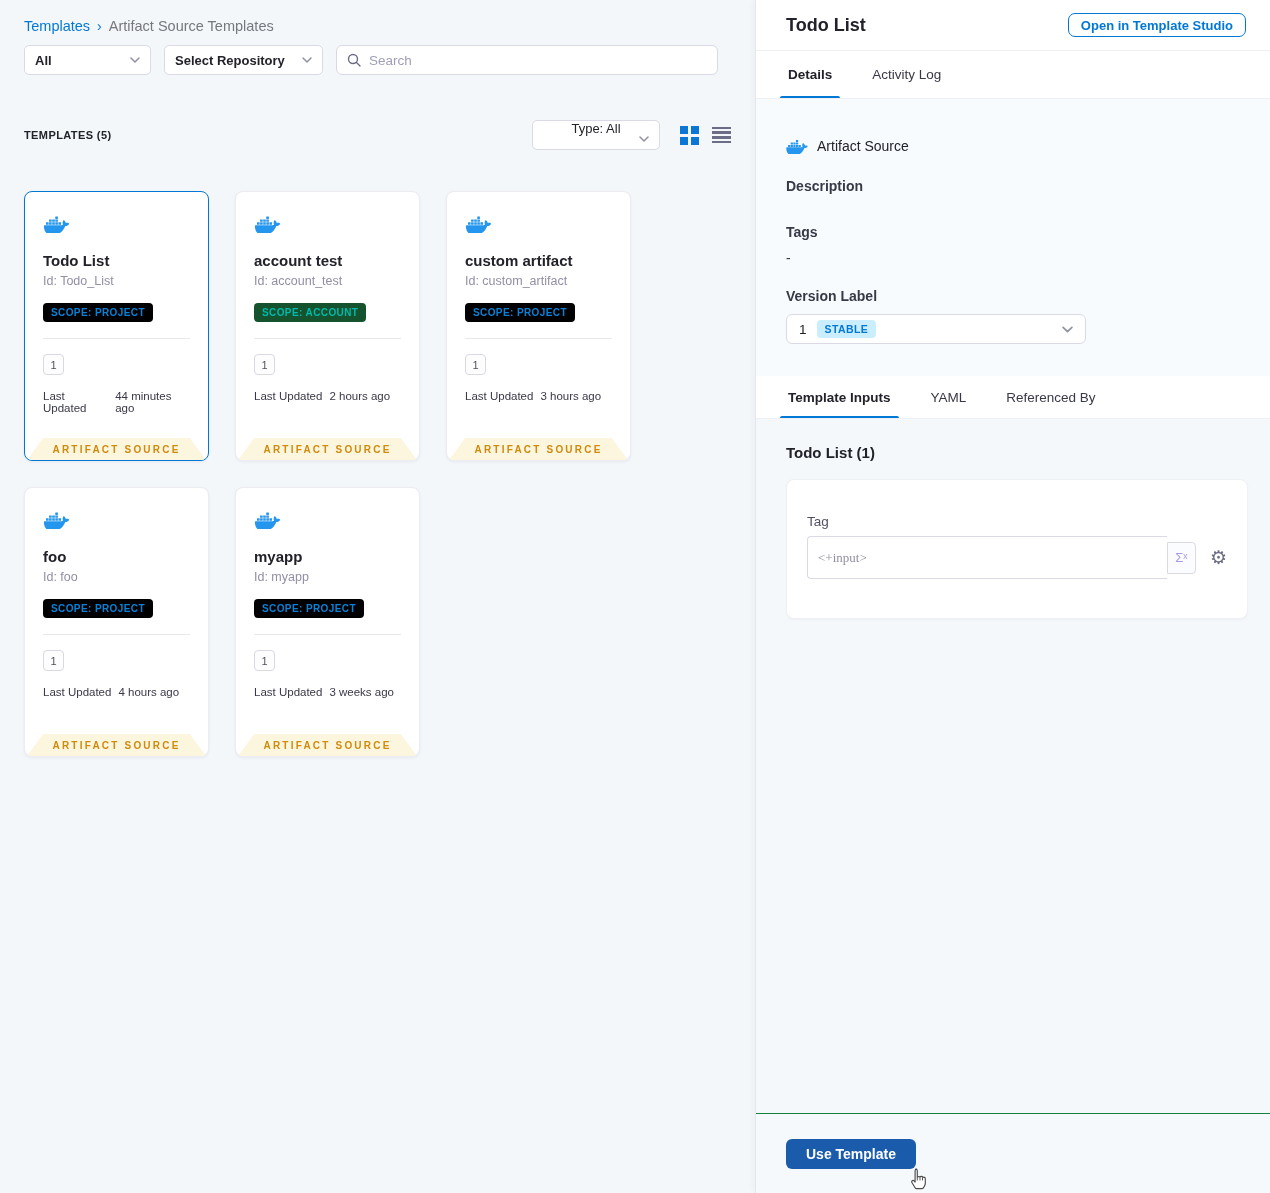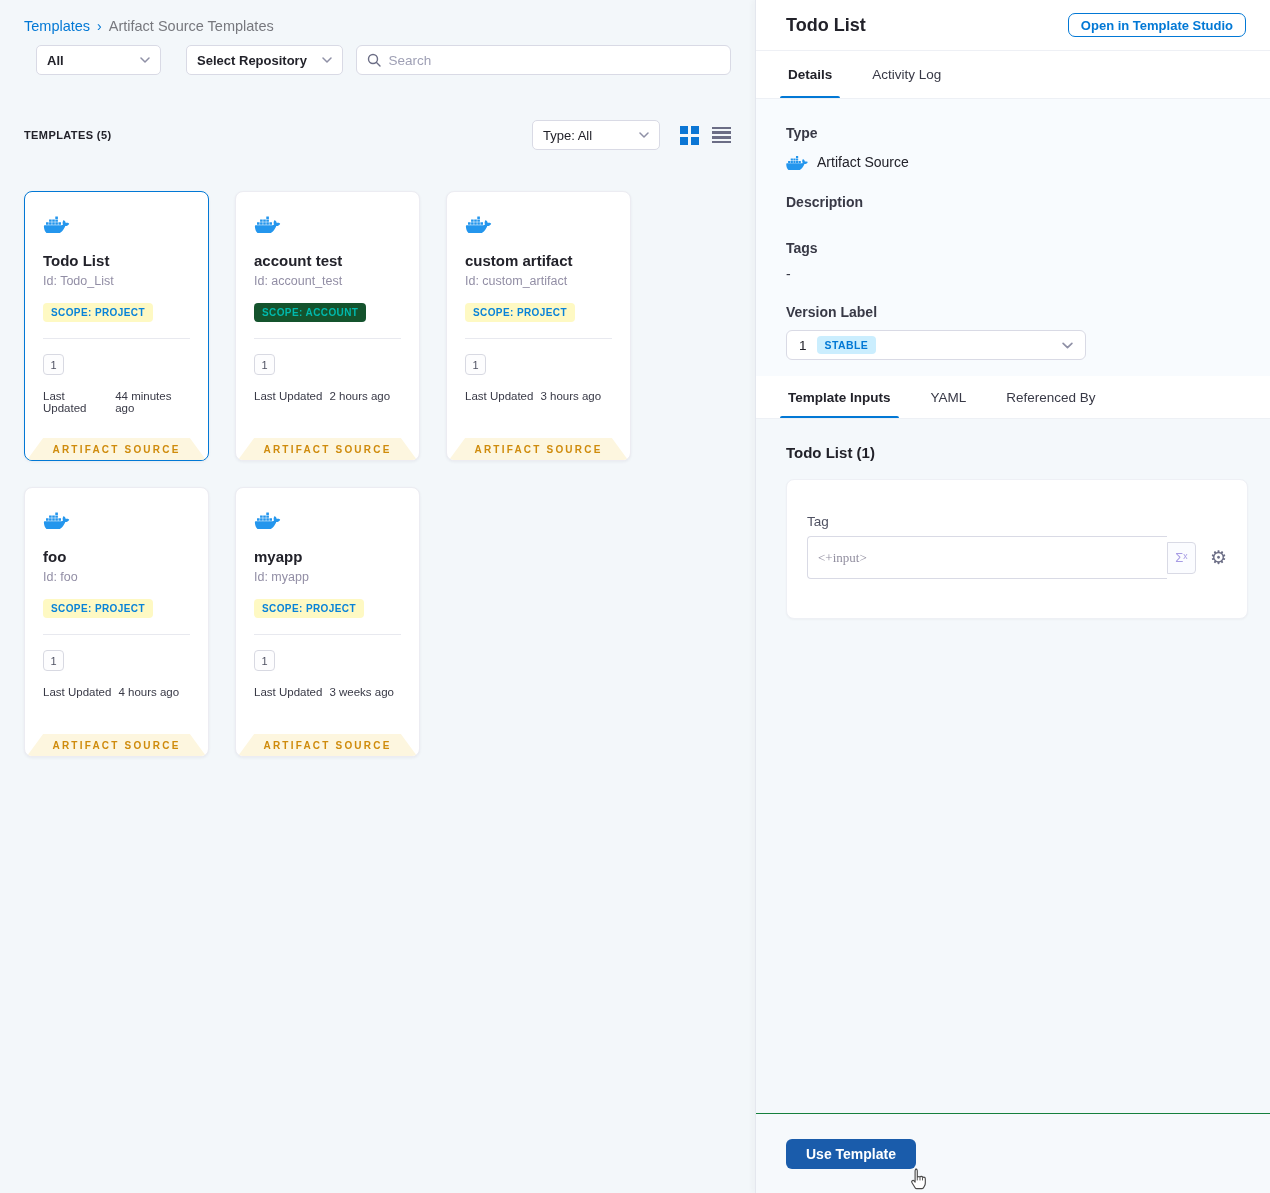--- a/index.html
+++ b/index.html
@@ -9,49 +9,49 @@
 
   
   .left-panel { width:755px; height:100%; background:#f3f7fa; padding:18px 24px 0 24px; }
   .breadcrumb { font-size:14.5px; display:flex; align-items:center; gap:7px; }
   .crumb-link { color:#0278d5; cursor:pointer; }
   .crumb-sep { color:#0278d5; font-size:14px; }
   .crumb-current { color:#77787e; }
 
   .filter-row { display:flex; margin-top:11px; gap:13px; }
   .select-box { height:30px; background:#fff; border:1px solid #d9dae5; border-radius:5px;
-    display:flex; align-items:center; padding:0 10px; font-size:13px; font-weight:700; color:#22222a; cursor:pointer;margin-left:12px; }
+    display:flex; align-items:center; padding:0 10px; font-size:13px; font-weight:700; color:#22222a; cursor:pointer; }
   .select-box .chev { margin-left:auto; display:flex; }
   .sel-scope { width:127px; }
   .sel-repo { width:159px; }
   .search-wrap { width:382px; height:30px; background:#fff; border:1px solid #d9dae5; border-radius:6px;
     display:flex; align-items:center; padding:0 10px; gap:8px; }
   .search-wrap input { border:none; outline:none; flex:1; font-size:13.5px; font-family:"Liberation Sans",sans-serif; color:#383946; background:transparent; }
   .search-wrap input::placeholder { color:#9fa0b5; }
 
   .list-header { margin-top:45px; display:flex; align-items:center; }
   .templates-count { font-size:11px; font-weight:700; letter-spacing:.4px; color:#22222a; }
   .list-header-right { margin-left:auto; display:flex; align-items:center; gap:20px; }
-  .sel-type { width:128px; font-weight:400; }
+  .sel-type { width:128px; font-weight:400;flex-direction:column; }
   .view-icons { display:flex; align-items:center; gap:13px; }
   .grid-icon { width:19px; height:19px; display:grid; grid-template-columns:8px 8px; grid-template-rows:8px 8px; gap:3px; cursor:pointer; }
   .grid-icon span { background:#0b76d4; }
   .list-icon { width:19px; height:17px; display:flex; flex-direction:column; justify-content:space-between; cursor:pointer; }
   .list-icon span { height:2.5px; background:#6b6d85; }
 
   .cards-grid { margin-top:41px; display:grid; grid-template-columns:repeat(3,185px); column-gap:26px; row-gap:26px; }
   .card { position:relative; width:185px; height:270px; background:#fff; border:1px solid #ececf2; border-radius:8px;
     padding:21px 18px 0 18px; overflow:hidden; box-shadow:0 1px 3px rgba(40,41,61,.06); cursor:pointer; }
   .card.selected { border:1px solid #0278d5; }
   .docker-icon { width:27px; height:20px; }
   .card-title { margin-top:15px; font-size:15px; font-weight:700; color:#22222a; }
   .card-id { margin-top:5px; font-size:12.5px; color:#928ea5; }
   .scope-badge { display:inline-block; margin-top:15px; padding:4px 8px; border-radius:4px;
     font-size:10px; font-weight:700; letter-spacing:.4px; }
-  .scope-project { background:#fef9c3; color:#0882d8; }
+  .scope-project { background:#000000; color:#0882d8; }
   .scope-account { background:#14532d; color:#01b9ac; }
   .card-divider { margin-top:16px; border:none; border-top:1px solid #e8e9ef; }
   .version-box { margin-top:15px; width:21px; height:21px; border:1px solid #d8d9e2; border-radius:4px; background:#fdfdfe;
     display:flex; align-items:center; justify-content:center; font-size:11px; color:#4f5162; }
   .updated-row { margin-top:15px; font-size:11.5px; color:#383946; display:flex; gap:7px; }
   .ribbon { position:absolute; bottom:0; left:2px; right:2px; height:22px; background:#fdf6df;
     clip-path:polygon(9% 0, 91% 0, 100% 100%, 0 100%);
     display:flex; align-items:center; justify-content:center;
     font-size:10px; font-weight:700; letter-spacing:2.2px; color:#cf8b0c; }
 
@@ -269,21 +269,20 @@
       <span class="rp-title">Todo List</span>
       <button class="open-studio-btn">Open in Template Studio</button>
     </div>
 
     <div class="tabs-row tabs-row1">
       <div class="tab active">Details</div>
       <div class="tab">Activity Log</div>
     </div>
 
     <div class="rp-details">
-      <div class="detail-label">Type</div>
       <div class="type-value-row">
         <svg width="22" height="17" viewBox="0 0 24 19">
             <use href="#dockerpath" fill="#2496ed"></use>
           </svg>
         <span>Artifact Source</span>
       </div>
       <div class="detail-label mt24">Description</div>
       <div class="detail-label mt30">Tags</div>
       <div class="tags-value">-</div>
       <div class="detail-label mt22">Version Label</div>

